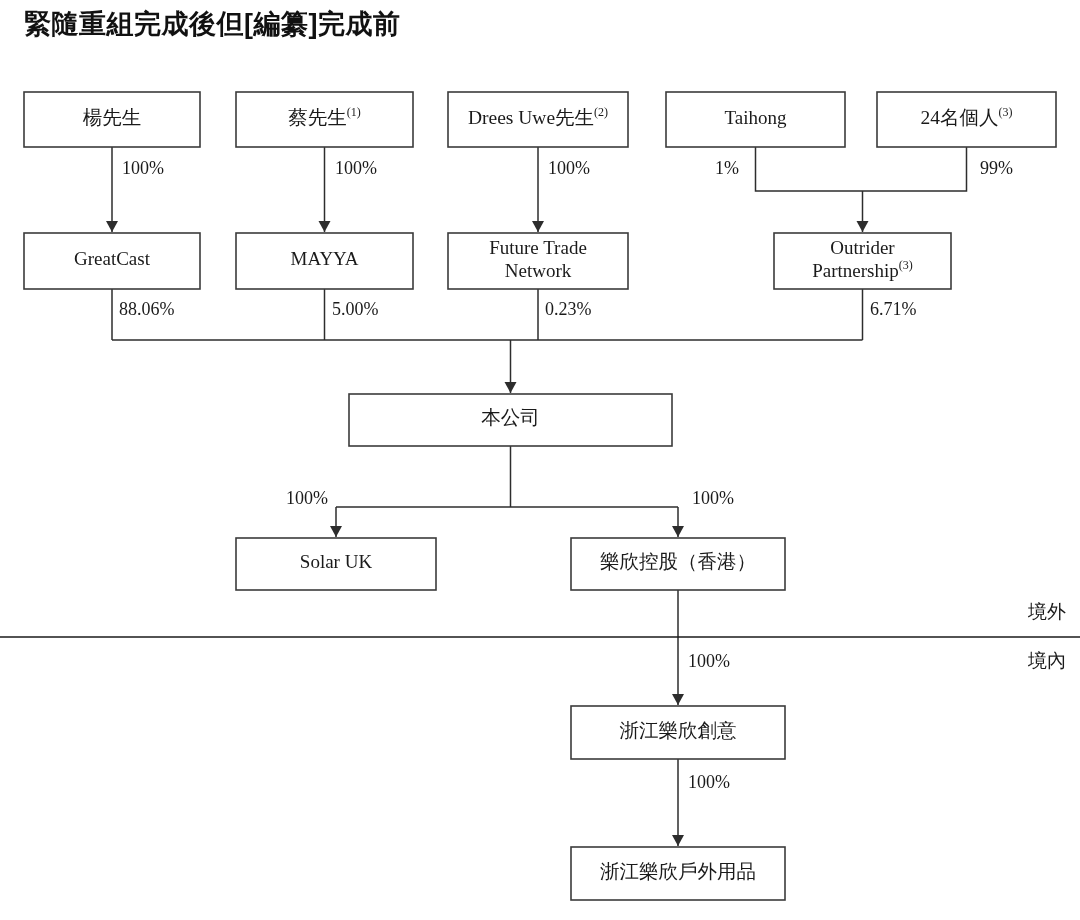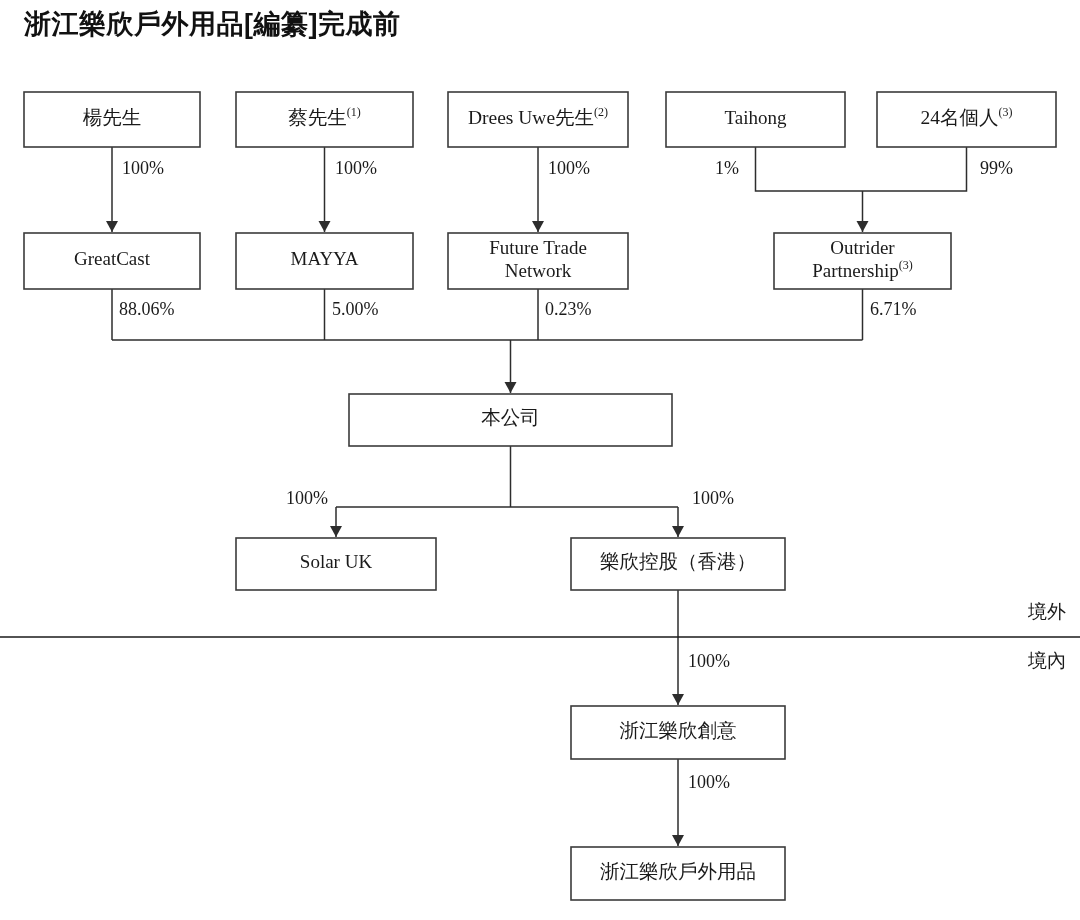--- a/index.html
+++ b/index.html
@@ -72,21 +72,21 @@
     text-anchor: end;
     dominant-baseline: middle;
   }
   .arrow-head {
     fill: #2d2d2d;
   }
 </style>
 </head>
 <body>
 
-<div id="chart-title">浙江樂欣戶外用品[編纂]完成前</div>
+<div id="chart-title">緊隨重組完成後但[編纂]完成前</div>
 
 <svg id="diagram-svg" width="1080" height="920" viewBox="0 0 1080 920" xmlns="http://www.w3.org/2000/svg">
   <g id="edges-layer">
       <polyline points="112,147 112,232" class="edge-line"></polyline>
       <path d="M 106 221 L 118 221 L 112 232 Z" class="arrow-head"></path>
       <polyline points="324.5,147 324.5,232" class="edge-line"></polyline>
       <path d="M 318.5 221 L 330.5 221 L 324.5 232 Z" class="arrow-head"></path>
       <polyline points="538,147 538,232" class="edge-line"></polyline>
       <path d="M 532 221 L 544 221 L 538 232 Z" class="arrow-head"></path>
       <polyline points="678,590 678,705" class="edge-line"></polyline>

